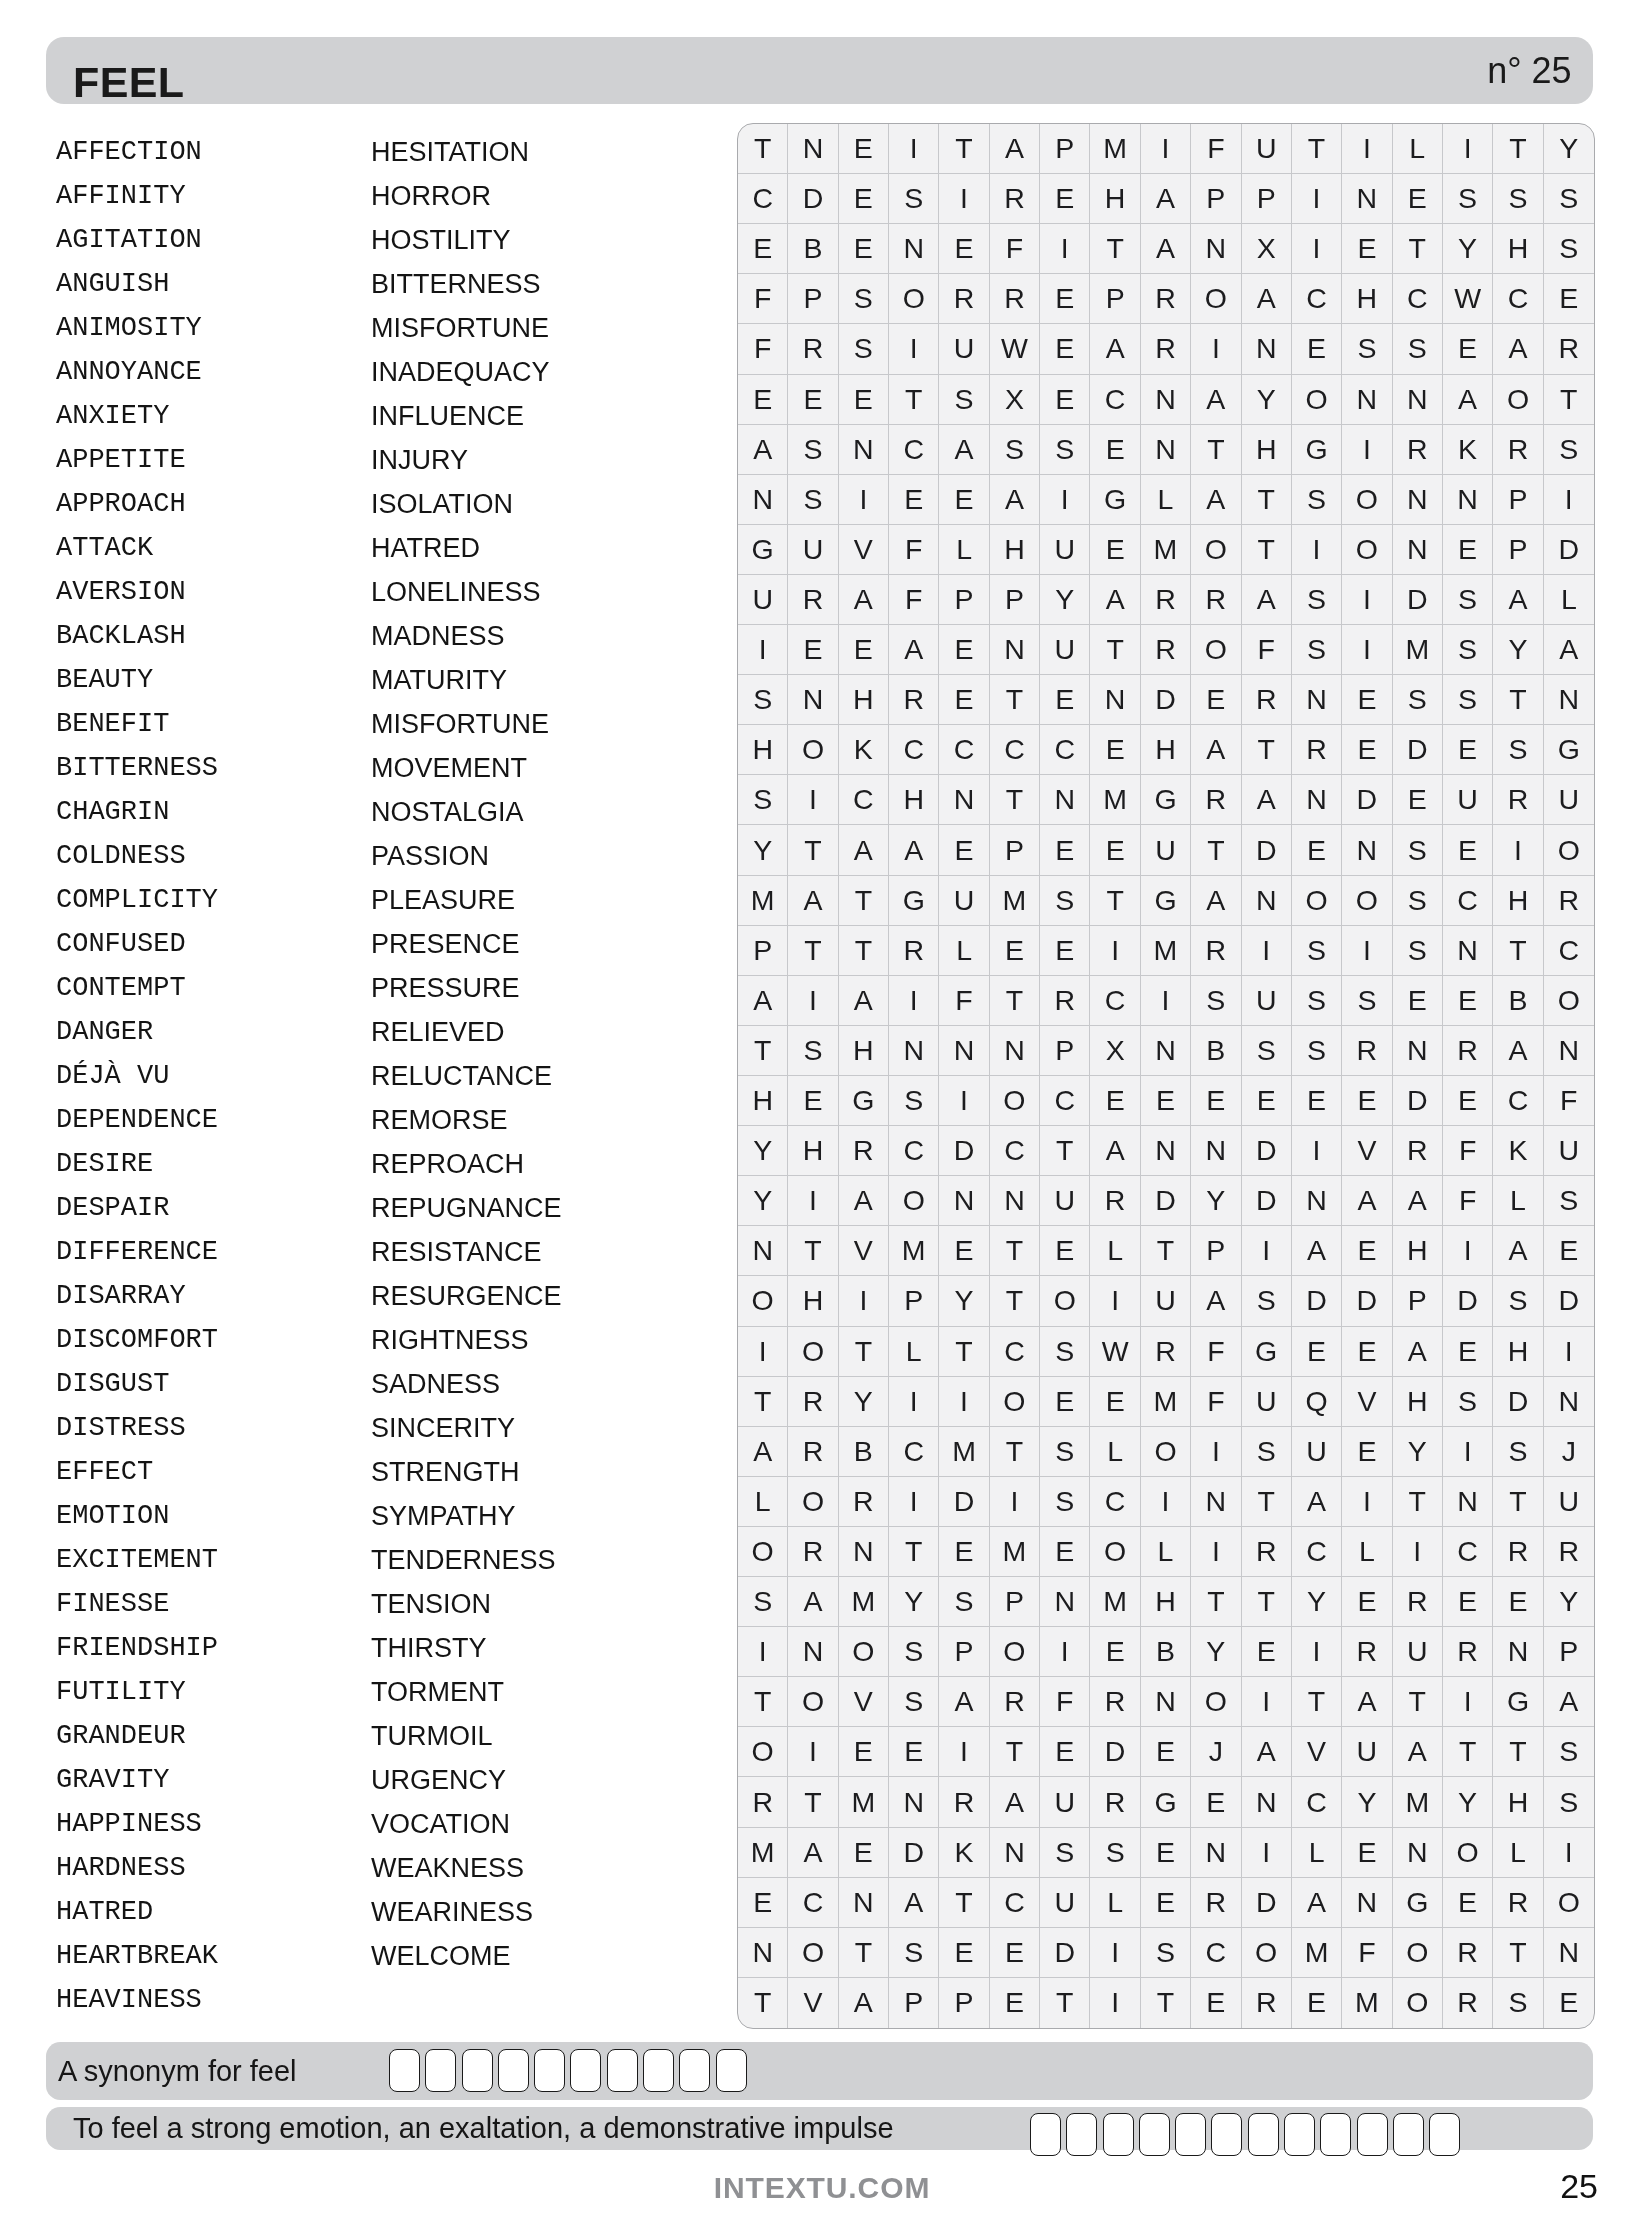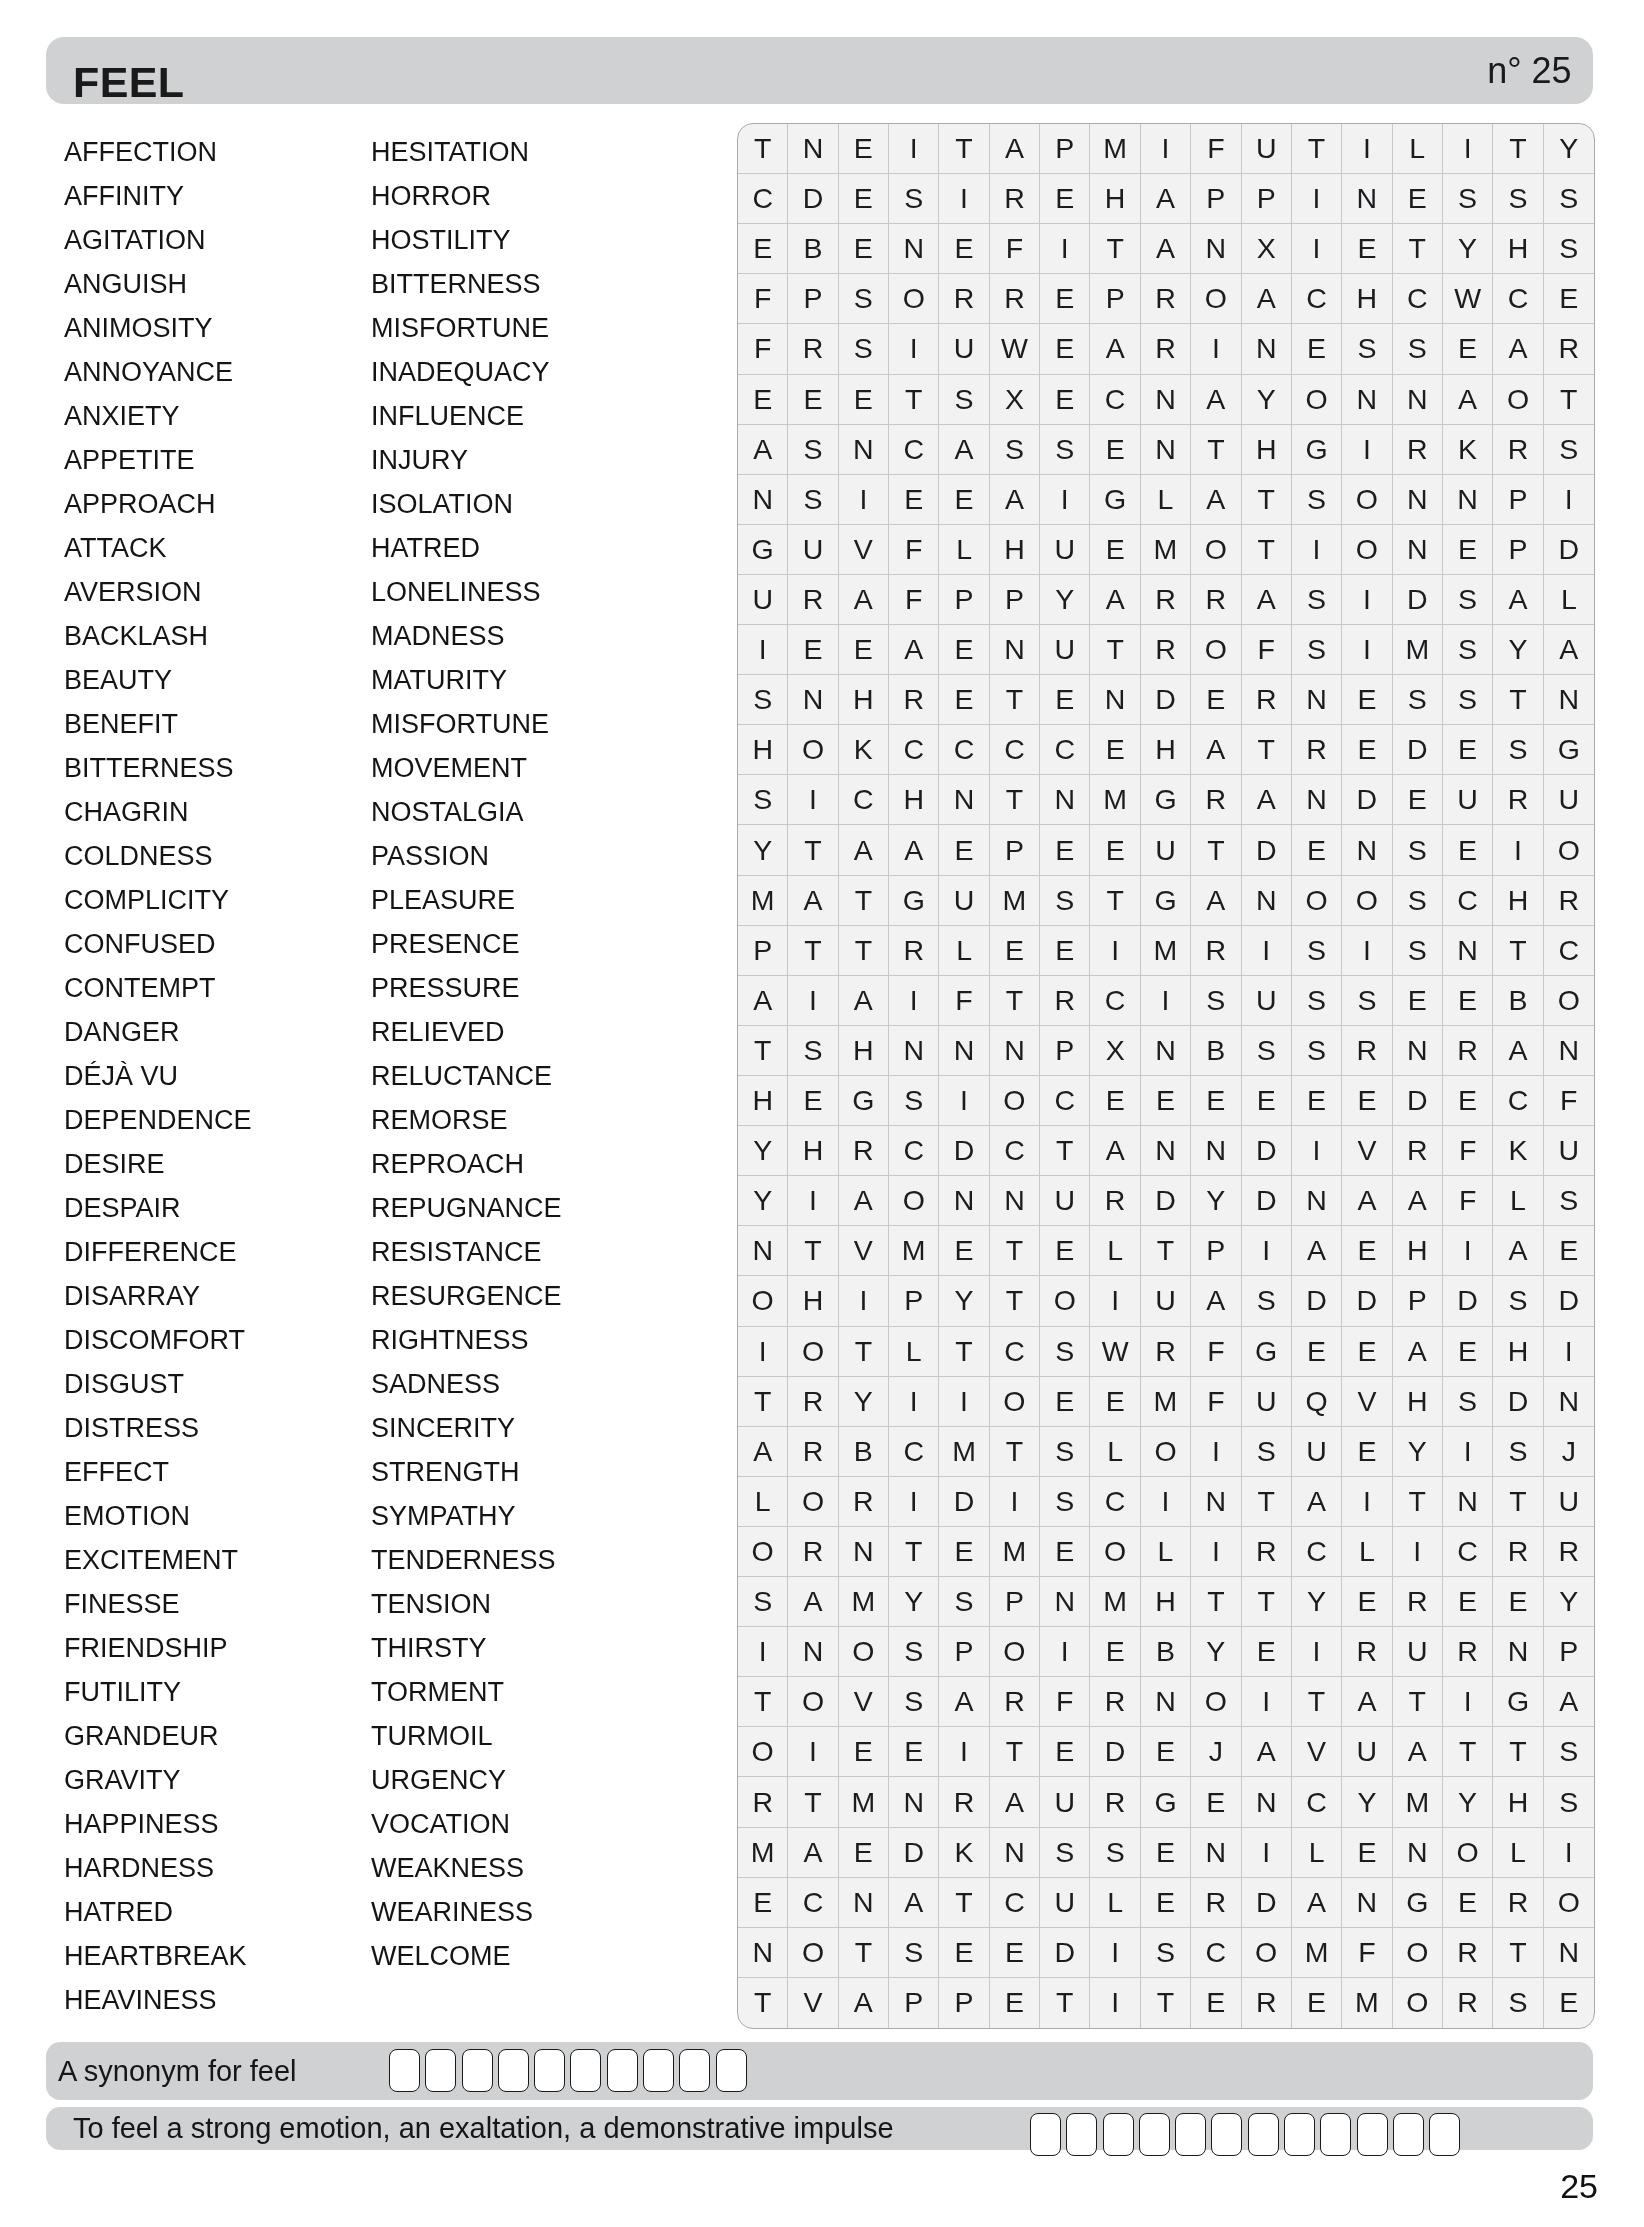--- a/index.html
+++ b/index.html
@@ -11,21 +11,21 @@
   .header-bar{
     position:absolute;left:46px;top:37px;width:1547px;height:67px;
     background:var(--bar,#d0d1d3);border-radius:18px;
     display:flex;align-items:center;justify-content:space-between;
     box-sizing:border-box;padding:0 21.4px 0 27px;
   }
   .title{font-size:43px;font-weight:bold;color:#1a1a1a;letter-spacing:0.4px;margin-top:24px;}
   .puzzle-no{font-size:36px;color:#1a1a1a;}
   
   .word-col{position:absolute;top:130px;}
-  .word-col.c1{left:64px;}
+  .word-col.c1{left:56px;font-family:Liberation Mono, monospace;}
   .word-col.c2{left:371px;}
   .word{font-size:27px;line-height:44px;white-space:nowrap;color:#141414;}
   
   .grid{
     position:absolute;left:737px;top:123px;width:856px;height:1904px;
     display:grid;grid-template-columns:repeat(17,1fr);grid-template-rows:repeat(38,1fr);
     background:var(--gridbg,#f2f2f3);
     border:0.9px solid #a9aaad;border-radius:16px;overflow:hidden;
   }
   .cell{
@@ -835,16 +835,17 @@
         <div class="abox"></div>
         <div class="abox"></div>
         <div class="abox"></div>
         <div class="abox"></div>
         <div class="abox"></div>
         <div class="abox"></div>
         <div class="abox"></div>
       </div>
   </div>
 
+  <div class="footer-site">INTEXTU.COM</div>
   <div class="footer-page">25</div>
 
 </div>
 
 
 </body></html>

